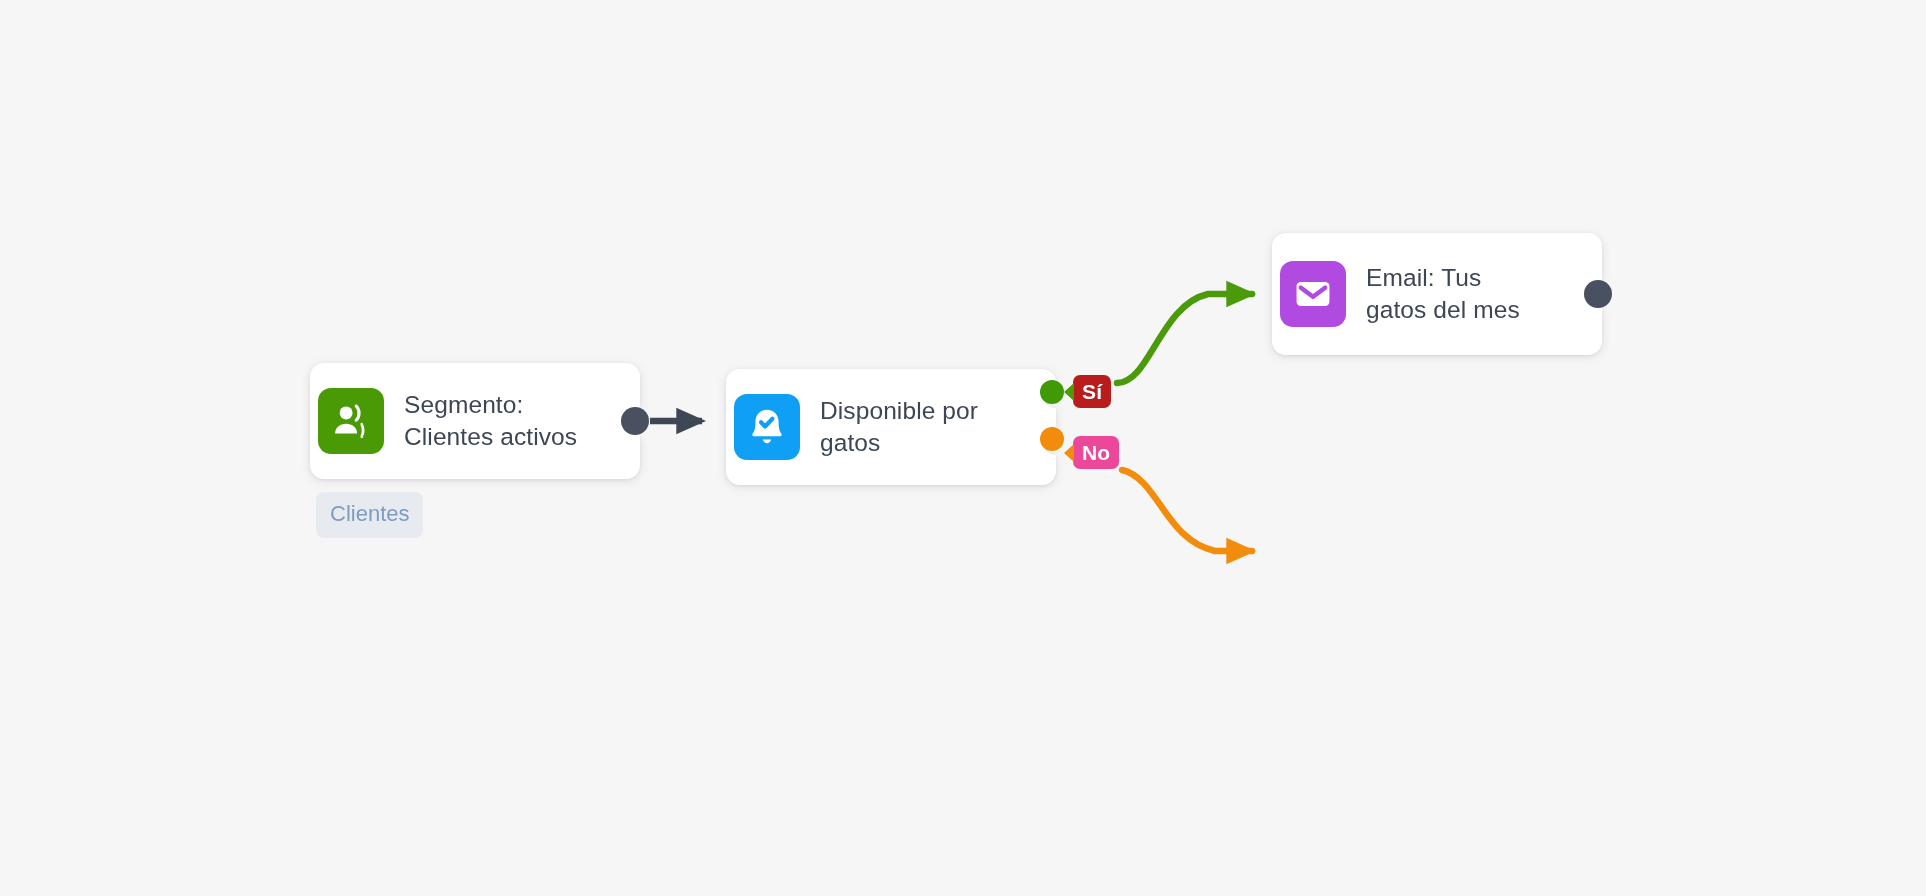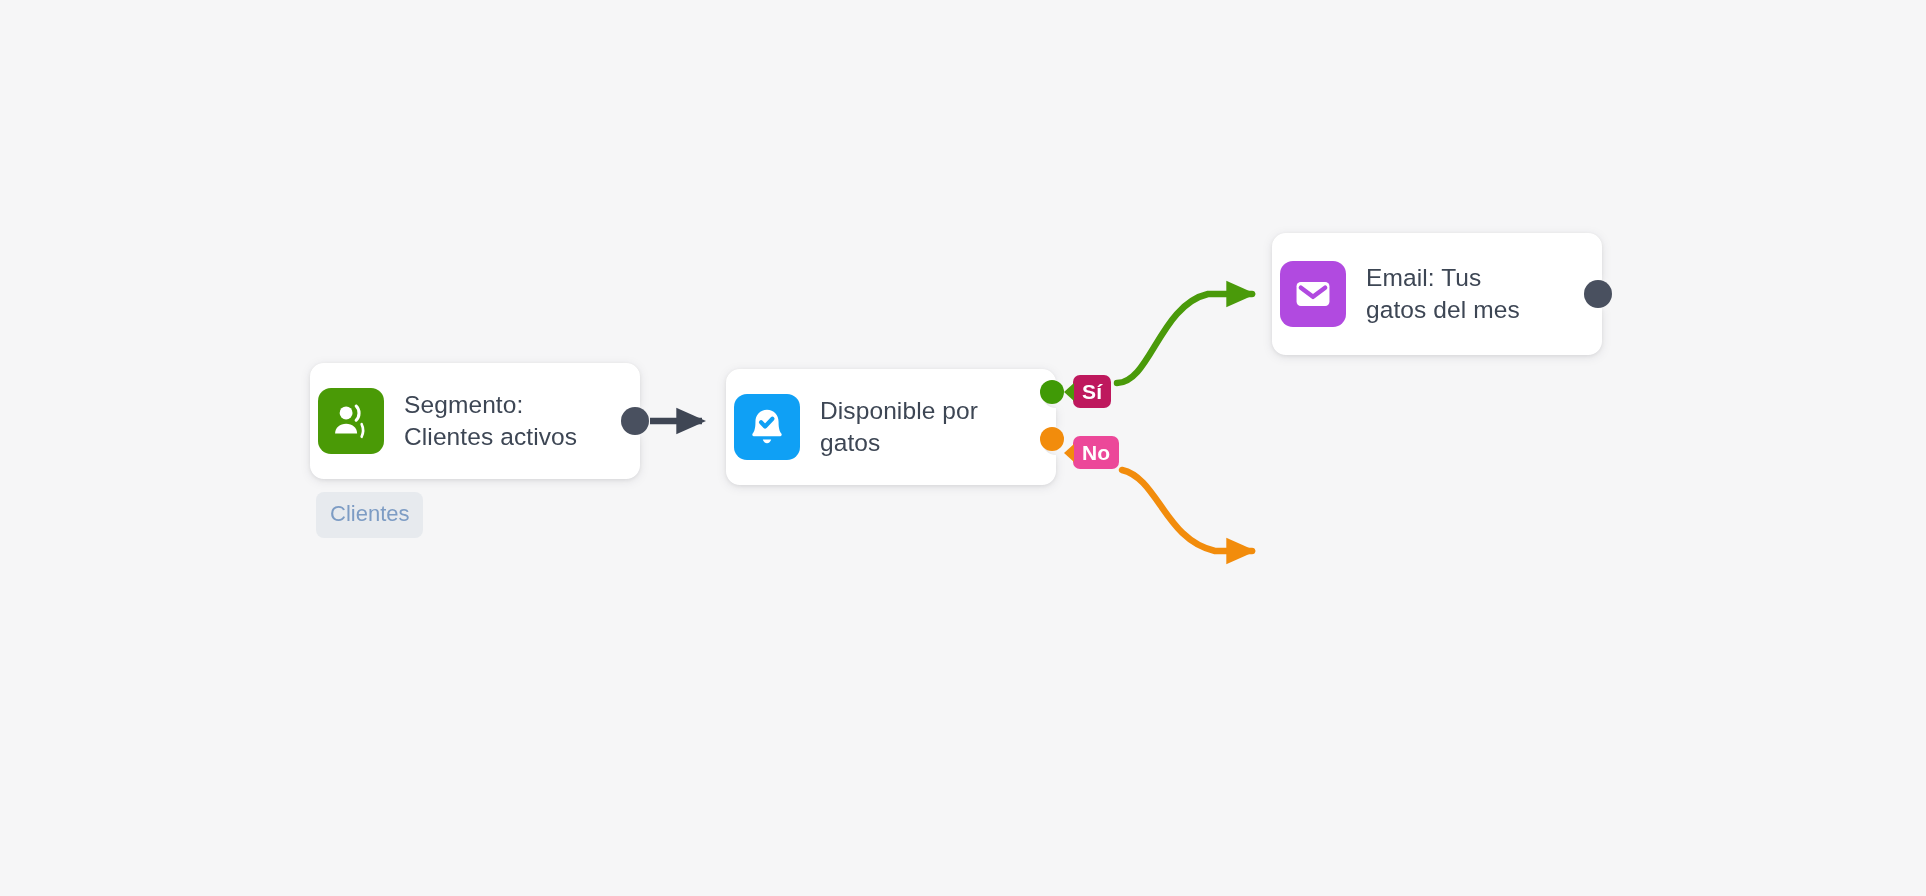--- a/index.html
+++ b/index.html
@@ -96,21 +96,21 @@
     border-radius: 7px;
     color: #ffffff;
     font-size: 21px;
     font-weight: 700;
     line-height: 1;
     letter-spacing: 0.2px;
     padding: 0 9px;
     height: 33px;
     box-sizing: border-box;
   }
-  .badge-green { background: #be185d; }
+  .badge-green { background: #b91c1c; }
   .badge-orange { background: #ec4899; }
   .badge-chip .tail {
     position: absolute;
     left: -9px;
     top: 50%;
     transform: translateY(-50%);
     width: 0;
     height: 0;
     border-top: 9px solid transparent;
     border-bottom: 9px solid transparent;

